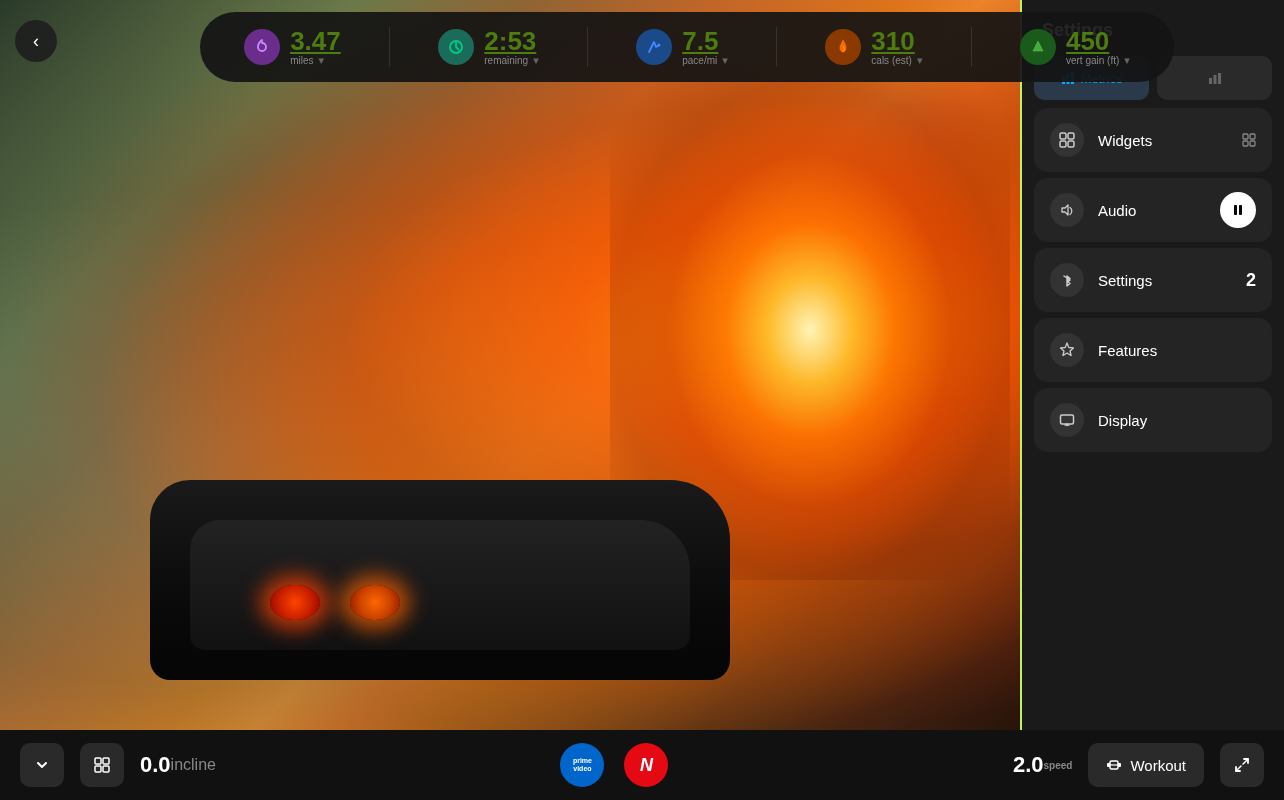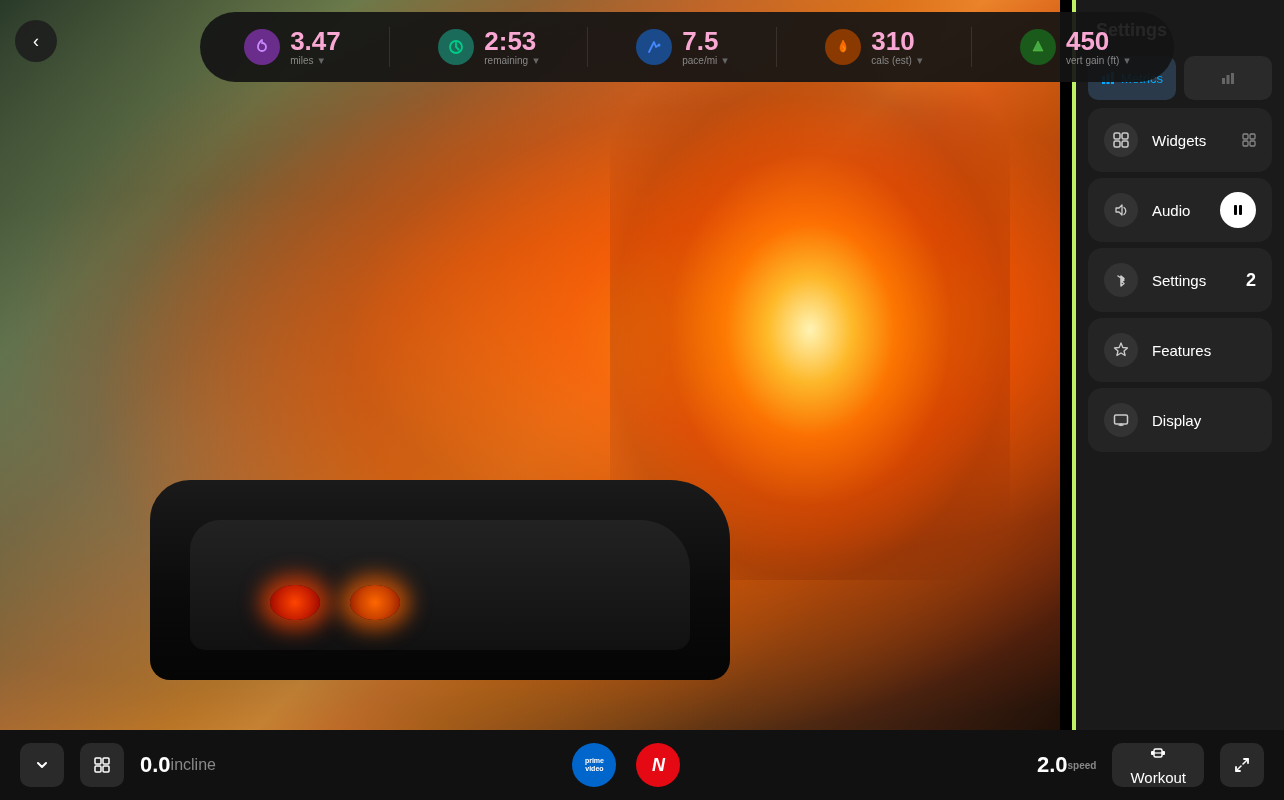--- a/index.html
+++ b/index.html
@@ -135,22 +135,23 @@
 
     .stat-values {
       display: flex;
       flex-direction: column;
       align-items: flex-start;
     }
 
     .stat-number {
       font-size: 26px;
       font-weight: 700;
-      color: #f9a8d4;
+      color: #4d7c0f;
       line-height: 1;
+      text-decoration: underline;
     }
 
     .stat-label {
       font-size: 10px;
       color: #888;
       display: flex;
       align-items: center;
       gap: 3px;
     }
 
@@ -176,25 +177,25 @@
       font-size: 18px;
       cursor: pointer;
       z-index: 100;
     }
 
     
     .settings-panel {
       position: absolute;
       top: 0;
       right: 0;
-      width: 212px;
+      width: 264px;
       height: 730px;
       background: #1a1a1a;
       z-index: 50;
-      border-left: 4px solid #bef264;
+      border-left: 2px solid #bef264;
     }
 
     .settings-header {
       padding: 20px 20px 15px;
       font-size: 18px;
       font-weight: 600;
       color: #ffffff;
     }
 
     .settings-tabs {
@@ -393,21 +394,20 @@
       border-radius: 10px;
       display: flex;
       align-items: center;
       justify-content: center;
       gap: 8px;
       padding: 0 18px;
       color: #fff;
       font-size: 15px;
       font-weight: 500;
       cursor: pointer;
-      flex-direction: column;
     }
 
     .expand-btn {
       width: 44px;
       height: 44px;
       background: #2a2a2a;
       border-radius: 10px;
       display: flex;
       align-items: center;
       justify-content: center;

